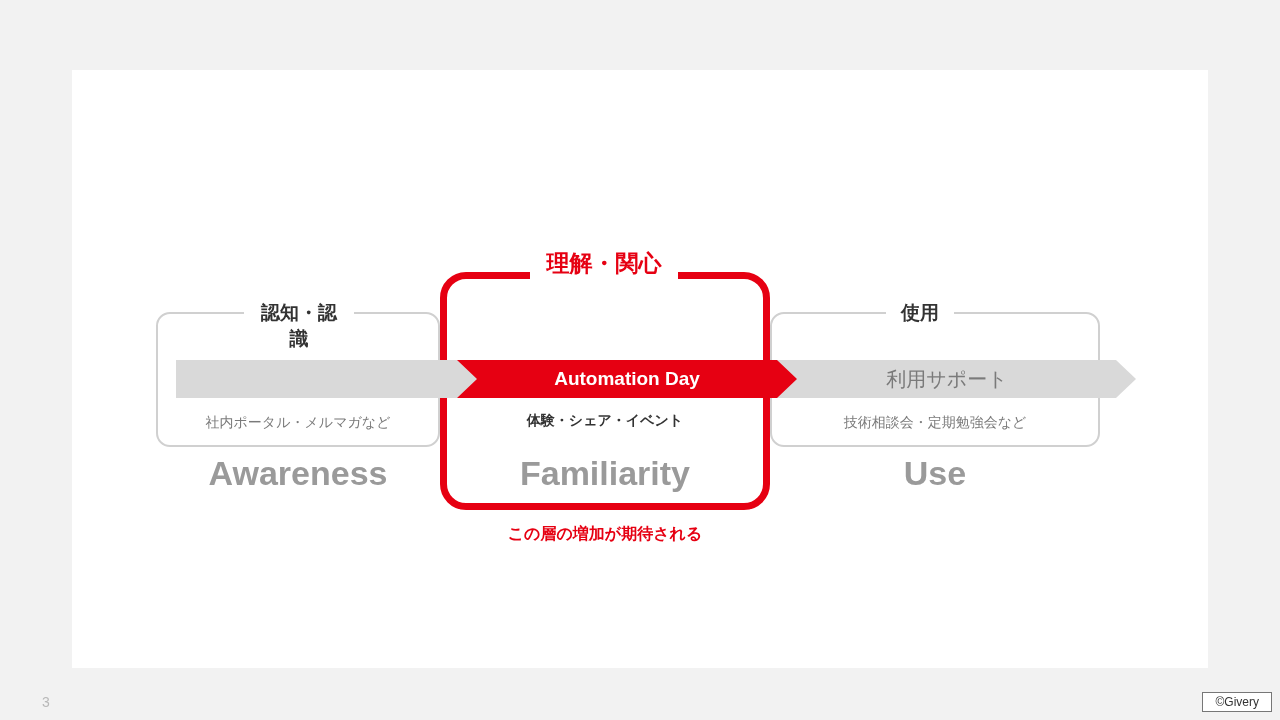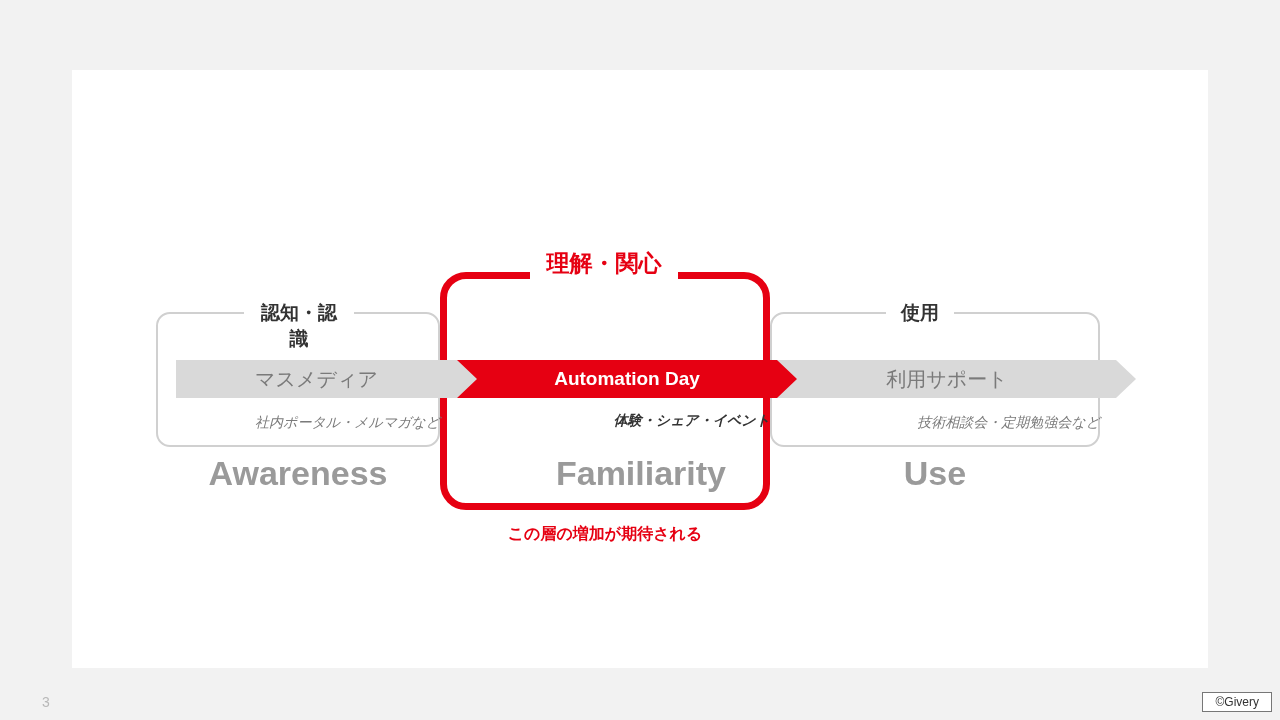--- a/index.html
+++ b/index.html
@@ -22,28 +22,28 @@
 
   .arrow-track { position: absolute; left: 176px; top: 360px; width: 960px; height: 38px; }
   .arrow-bg { position: absolute; left: 0; top: 0; width: 960px; height: 38px; fill: #d9d9d9; }
   .arrow-red { position: absolute; left: 281px; top: 0; width: 340px; height: 38px; fill: #e60012; }
 
   .arrow-text { position: absolute; top: 360px; height: 38px; line-height: 38px; font-size: 20px; text-align: center; }
   .arrow-text.left  { left: 176px; width: 281px; color: #7a7a7a; }
   .arrow-text.mid   { left: 457px; width: 340px; color: #fff; font-weight: 700; font-size: 19px; }
   .arrow-text.right { left: 797px; width: 300px; color: #7a7a7a; }
 
-  .sub-text { position: absolute; font-size: 14px; color: #555; text-align: right; font-style: italic; }
+  .sub-text { position: absolute; font-size: 14px; color: #555; text-align: center; }
   .sub-left  { left: 156px; top: 414px; width: 284px; color: #7a7a7a; }
   .sub-mid   { left: 440px; top: 412px; width: 330px; font-weight: 700; color: #333; }
   .sub-right { left: 770px; top: 414px; width: 330px; color: #7a7a7a; }
 
   .en-label { position: absolute; font-size: 34px; font-weight: 800; color: #9a9a9a; text-align: center; }
   .en-left  { left: 156px; top: 454px; width: 284px; }
-  .en-mid   { left: 440px; top: 454px; width: 330px; margin-left: 36px; }
+  .en-mid   { left: 440px; top: 454px; width: 330px; }
   .en-right { left: 770px; top: 454px; width: 330px; }
 
   .caption { position: absolute; left: 440px; top: 524px; width: 330px; text-align: center; font-size: 16px; font-weight: 700; color: #e60012; }
 
   .page-num { position: absolute; left: 42px; top: 694px; font-size: 14px; color: #b8b8b8; }
   .copyright { position: absolute; right: 8px; bottom: 8px; border: 1px solid #777; padding: 2px 12px; font-size: 12px; color: #333; background: #fff; }
 </style>
 </head>
 <body>
 
@@ -61,21 +61,20 @@
 
   <div class="arrow-track">
     <svg class="arrow-bg" viewBox="0 0 960 38">
       <polygon points="0,0 940,0 960,19 940,38 0,38"></polygon>
     </svg>
     <svg class="arrow-red" viewBox="0 0 340 38">
       <polygon points="0,0 320,0 340,19 320,38 0,38 20,19"></polygon>
     </svg>
   </div>
 
-  <div class="arrow-text left">マスメディア</div>
   <div class="arrow-text right">利用サポート</div>
   <div class="arrow-text mid">Automation Day</div>
 
   <div class="sub-text sub-left">社内ポータル・メルマガなど</div>
   <div class="sub-text sub-right">技術相談会・定期勉強会など</div>
   <div class="sub-text sub-mid">体験・シェア・イベント</div>
 
   <div class="en-label en-left">Awareness</div>
   <div class="en-label en-mid">Familiarity</div>
   <div class="en-label en-right">Use</div>

